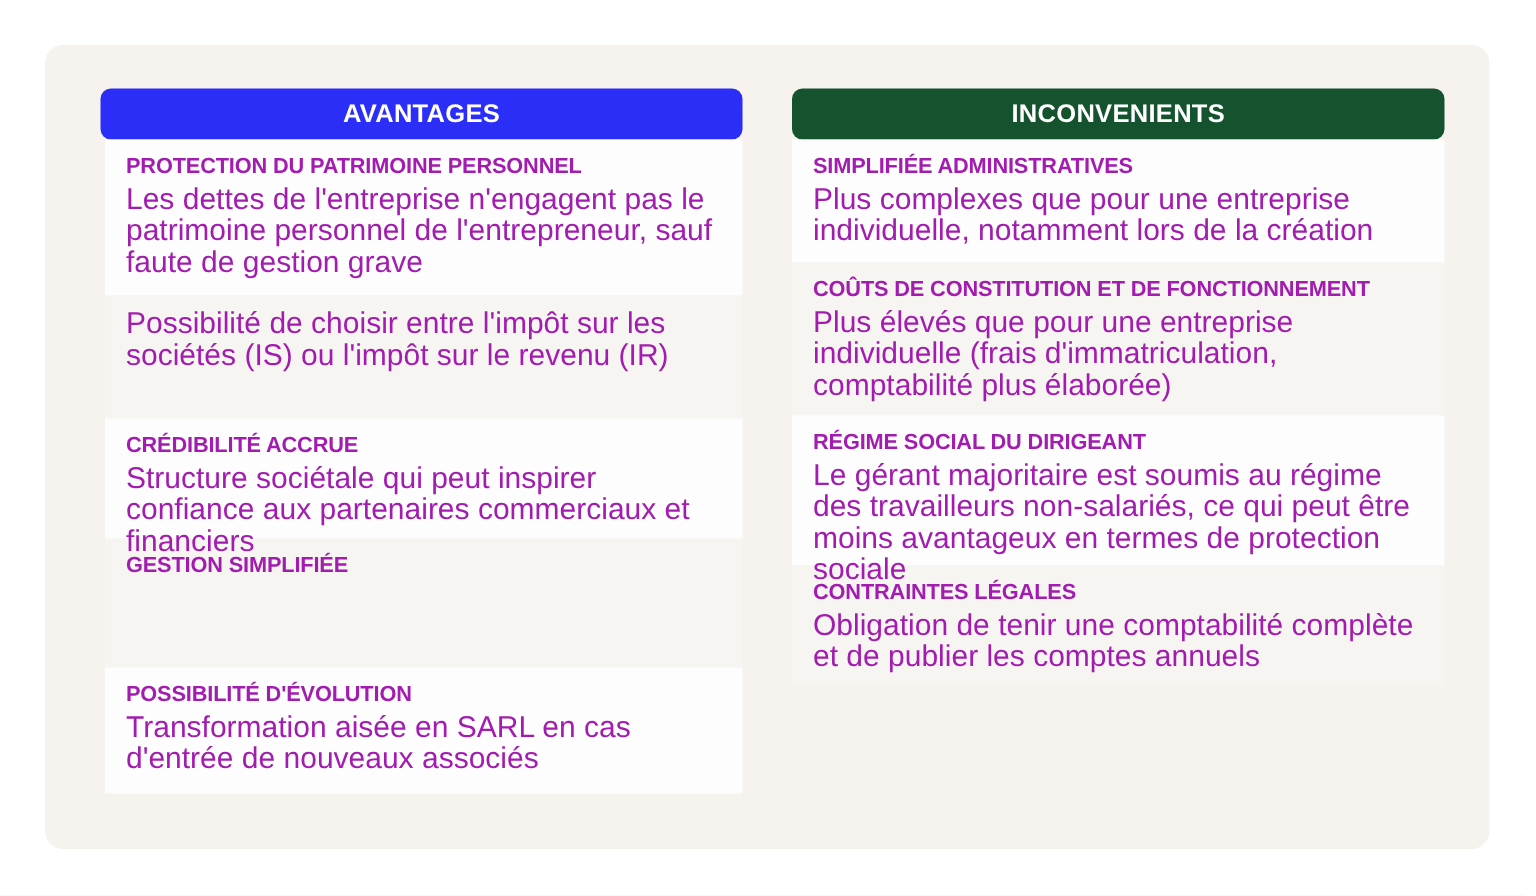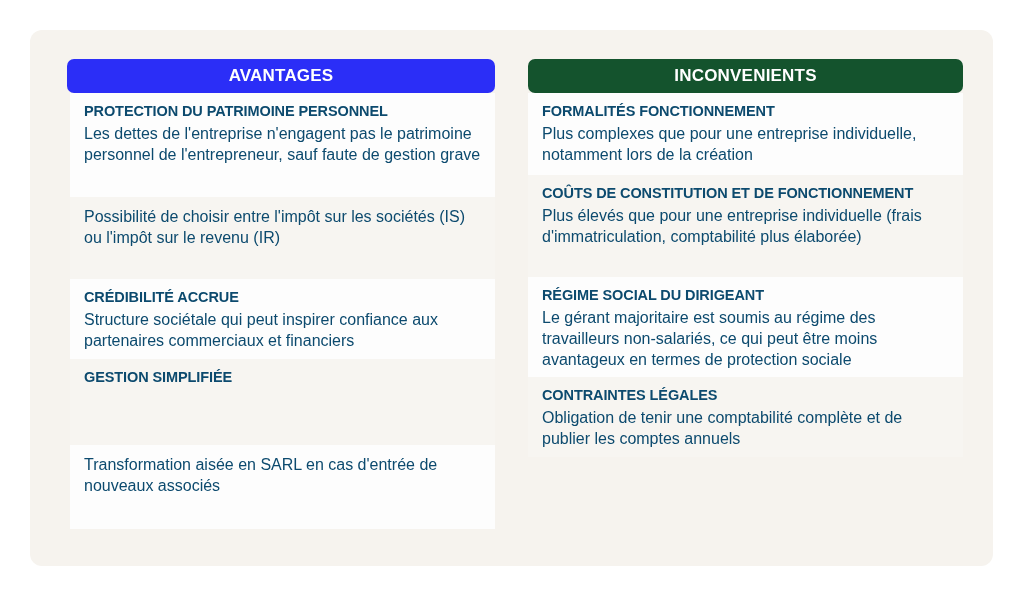--- a/index.html
+++ b/index.html
@@ -14,25 +14,25 @@
   .col { position:absolute; top:59px; }
   .col.left { left:67px; width:428px; }
   .col.right { left:528px; width:435px; }
   .header {
     height:34px; border-radius:7px; color:#ffffff; font-weight:bold;
     font-size:17px; display:flex; align-items:center; justify-content:center;
     letter-spacing:0.2px;
   }
   .left .header { background:#2b2ef7; }
   .right .header { background:#14532d; }
-  .item { box-sizing:border-box; padding:9px 14px 10px 14px; color:#0c4a6e; }
+  .item { box-sizing:border-box; padding:9px 14px 10px 14px; color:#a21caf; }
   .item.white { background:#fdfdfd; }
   .item.beige { background:#f7f5f1; }
   .item-title { font-weight:bold; font-size:14.5px; line-height:19px; margin-bottom:2px; letter-spacing:-0.1px; }
-  .item-body { font-size:16px; line-height:21px; }
+  .item-body { font-size:20px; line-height:21px; }
   .left .item { margin-left:3px; width:425px; }
   .right .item { width:435px; }
 </style>
 </head>
 <body>
 
 <div class="card">
 </div>
 
 <div class="col left">
@@ -45,28 +45,29 @@
     <div class="item-body">Possibilité de choisir entre l'impôt sur les sociétés (IS) ou l'impôt sur le revenu (IR)</div>
   </div>
   <div class="item white" style="height:80px;">
     <div class="item-title">CRÉDIBILITÉ ACCRUE</div>
     <div class="item-body">Structure sociétale qui peut inspirer confiance aux partenaires commerciaux et financiers</div>
   </div>
   <div class="item beige" style="height:86px;">
     <div class="item-title">GESTION SIMPLIFIÉE</div>
   </div>
   <div class="item white" style="height:84px;">
+    <div class="item-title">POSSIBILITÉ D'ÉVOLUTION</div>
     <div class="item-body">Transformation aisée en SARL en cas d'entrée de nouveaux associés</div>
   </div>
 </div>
 
 <div class="col right">
   <div class="header">INCONVENIENTS</div>
   <div class="item white" style="height:82px;">
-    <div class="item-title">FORMALITÉS FONCTIONNEMENT</div>
+    <div class="item-title">SIMPLIFIÉE ADMINISTRATIVES</div>
     <div class="item-body">Plus complexes que pour une entreprise individuelle, notamment lors de la création</div>
   </div>
   <div class="item beige" style="height:102px;">
     <div class="item-title">COÛTS DE CONSTITUTION ET DE FONCTIONNEMENT</div>
     <div class="item-body">Plus élevés que pour une entreprise individuelle (frais d'immatriculation, comptabilité plus élaborée)</div>
   </div>
   <div class="item white" style="height:100px;">
     <div class="item-title">RÉGIME SOCIAL DU DIRIGEANT</div>
     <div class="item-body">Le gérant majoritaire est soumis au régime des travailleurs non-salariés, ce qui peut être moins avantageux en termes de protection sociale</div>
   </div>

